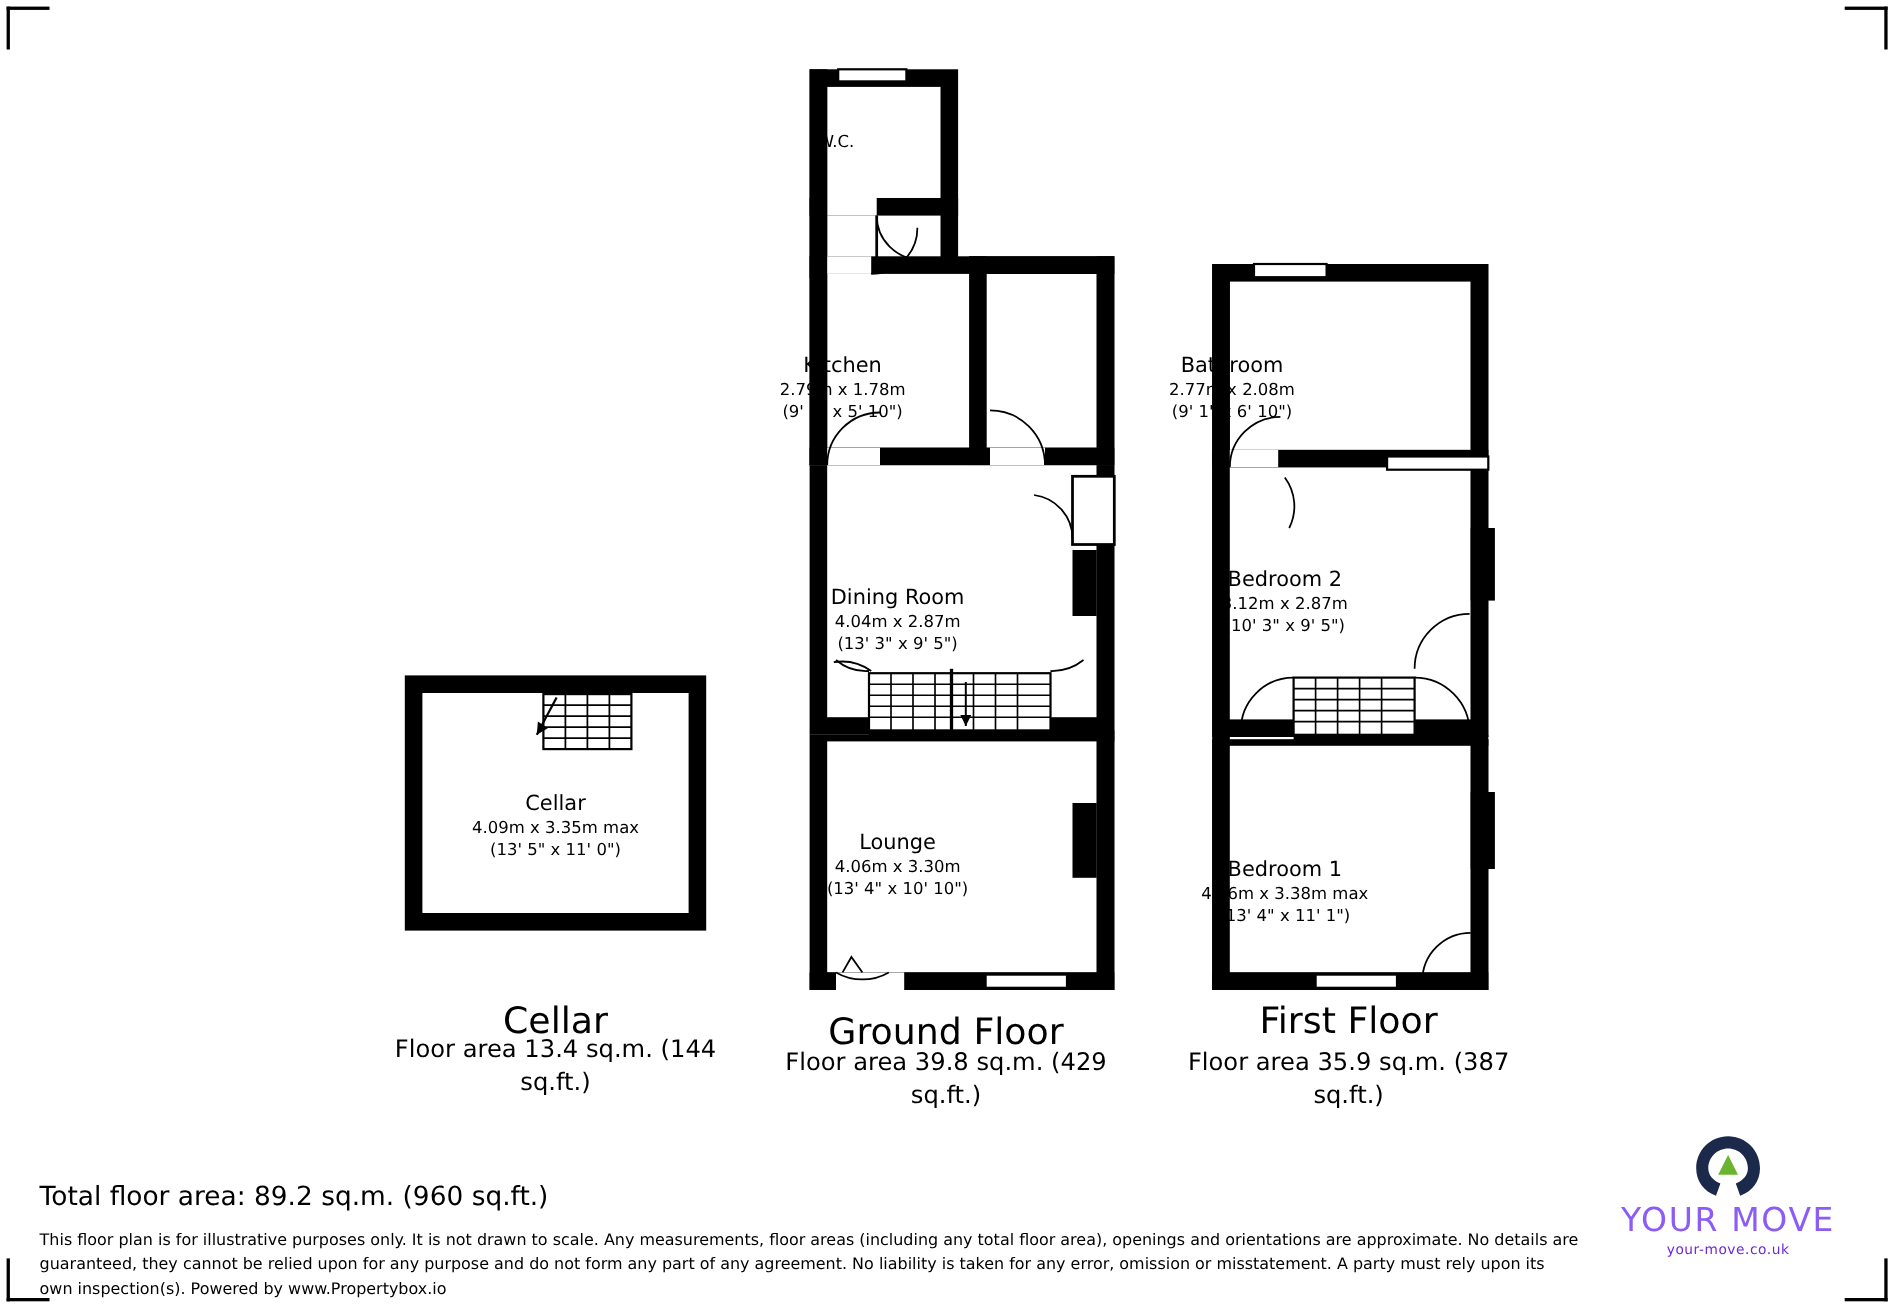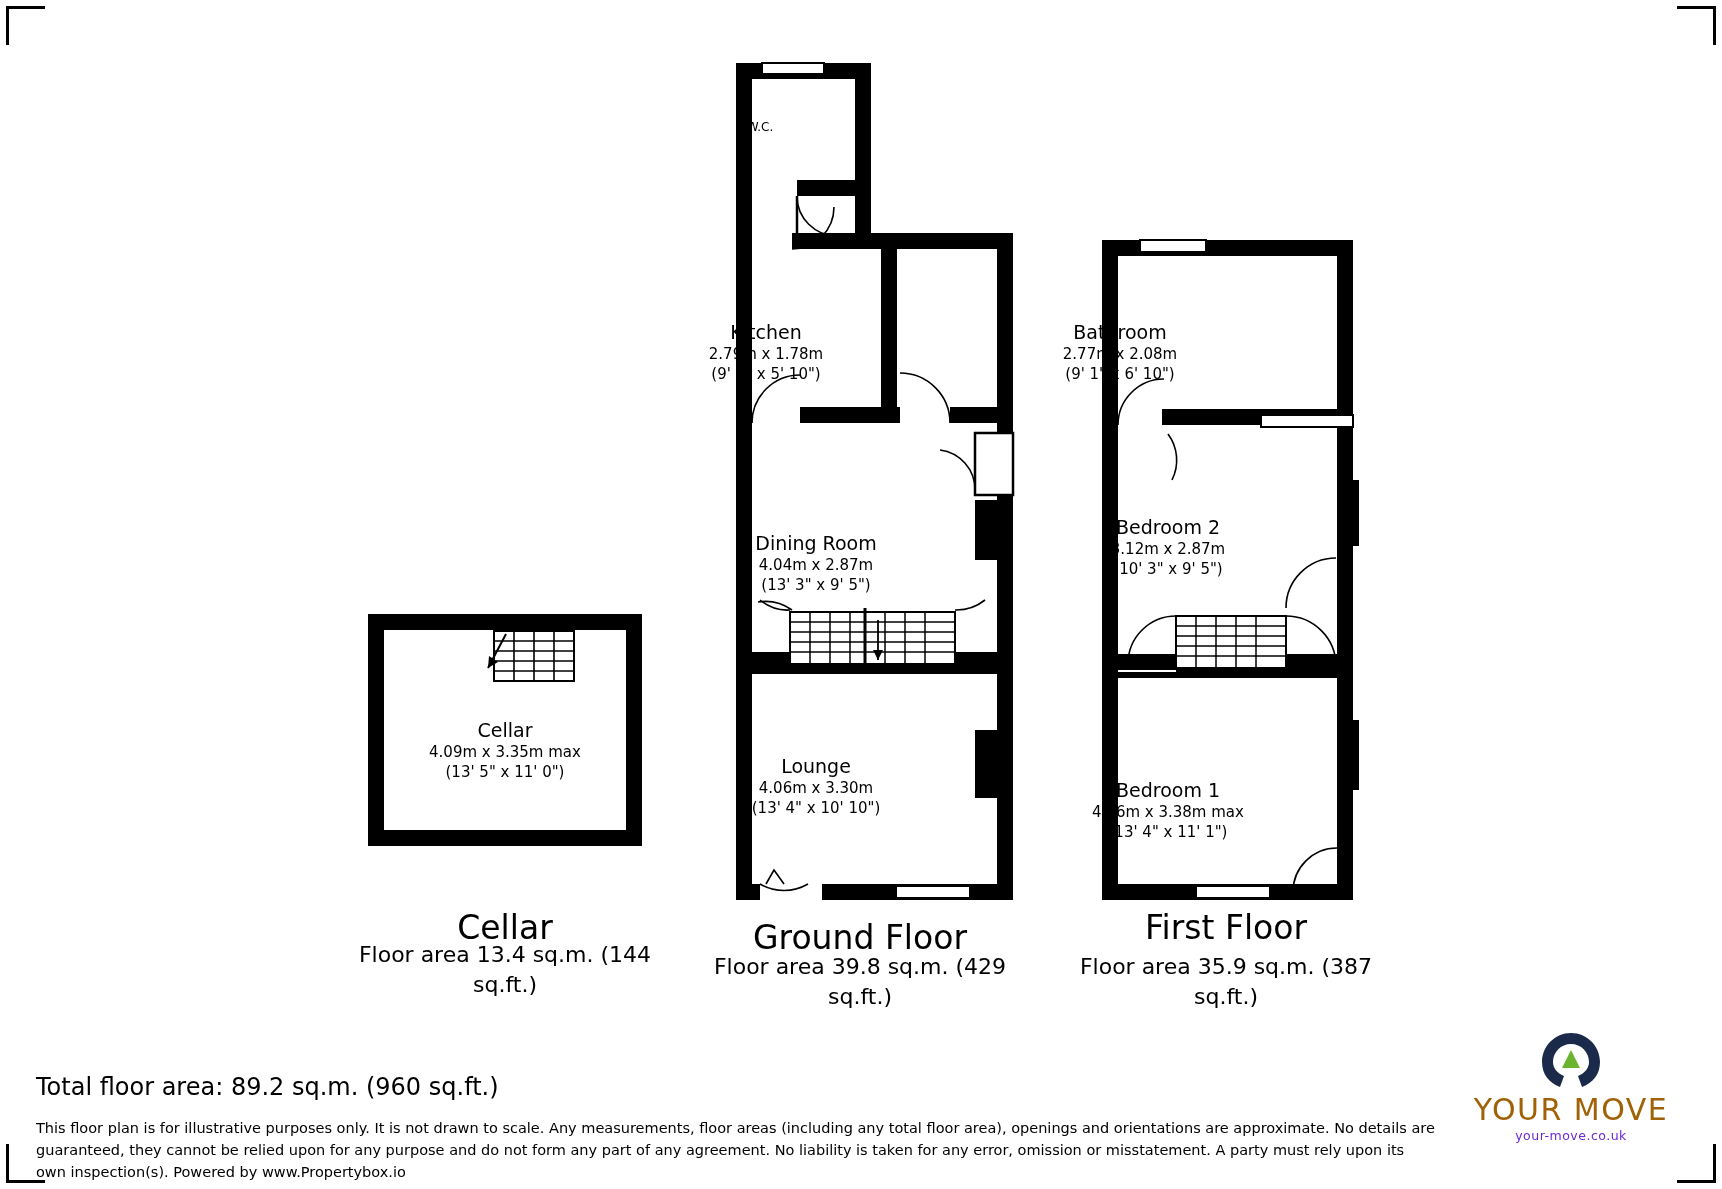--- a/index.html
+++ b/index.html
@@ -41,21 +41,21 @@
     white-space: nowrap;
   }
   .room-label .rname {
     font-size: 19px;
     display: block;
   }
   .room-label .rdim {
     font-size: 15px;
     display: block;
   }
-  .room-label.small .rname { font-size: 12px; }
+  .room-label.small .rname { font-size: 15px; }
 
   .floor-title {
     position: absolute;
     text-align: center;
     font-size: 33px;
     white-space: nowrap;
   }
   .floor-area {
     position: absolute;
     text-align: center;
@@ -85,21 +85,21 @@
     text-align: center;
   }
   .logo-mark {
     display: block;
     margin: 0 auto 2px auto;
   }
   .logo-name {
     display: block;
     font-size: 30px;
     letter-spacing: 1.5px;
-    color: #a16207;
+    color: #8b5cf6;
   }
   .logo-url {
     display: block;
     font-size: 12.5px;
     color: #6d28d9;
     letter-spacing: 0.5px;
     margin-top: 1px;
   }
 </style>
 </head>

